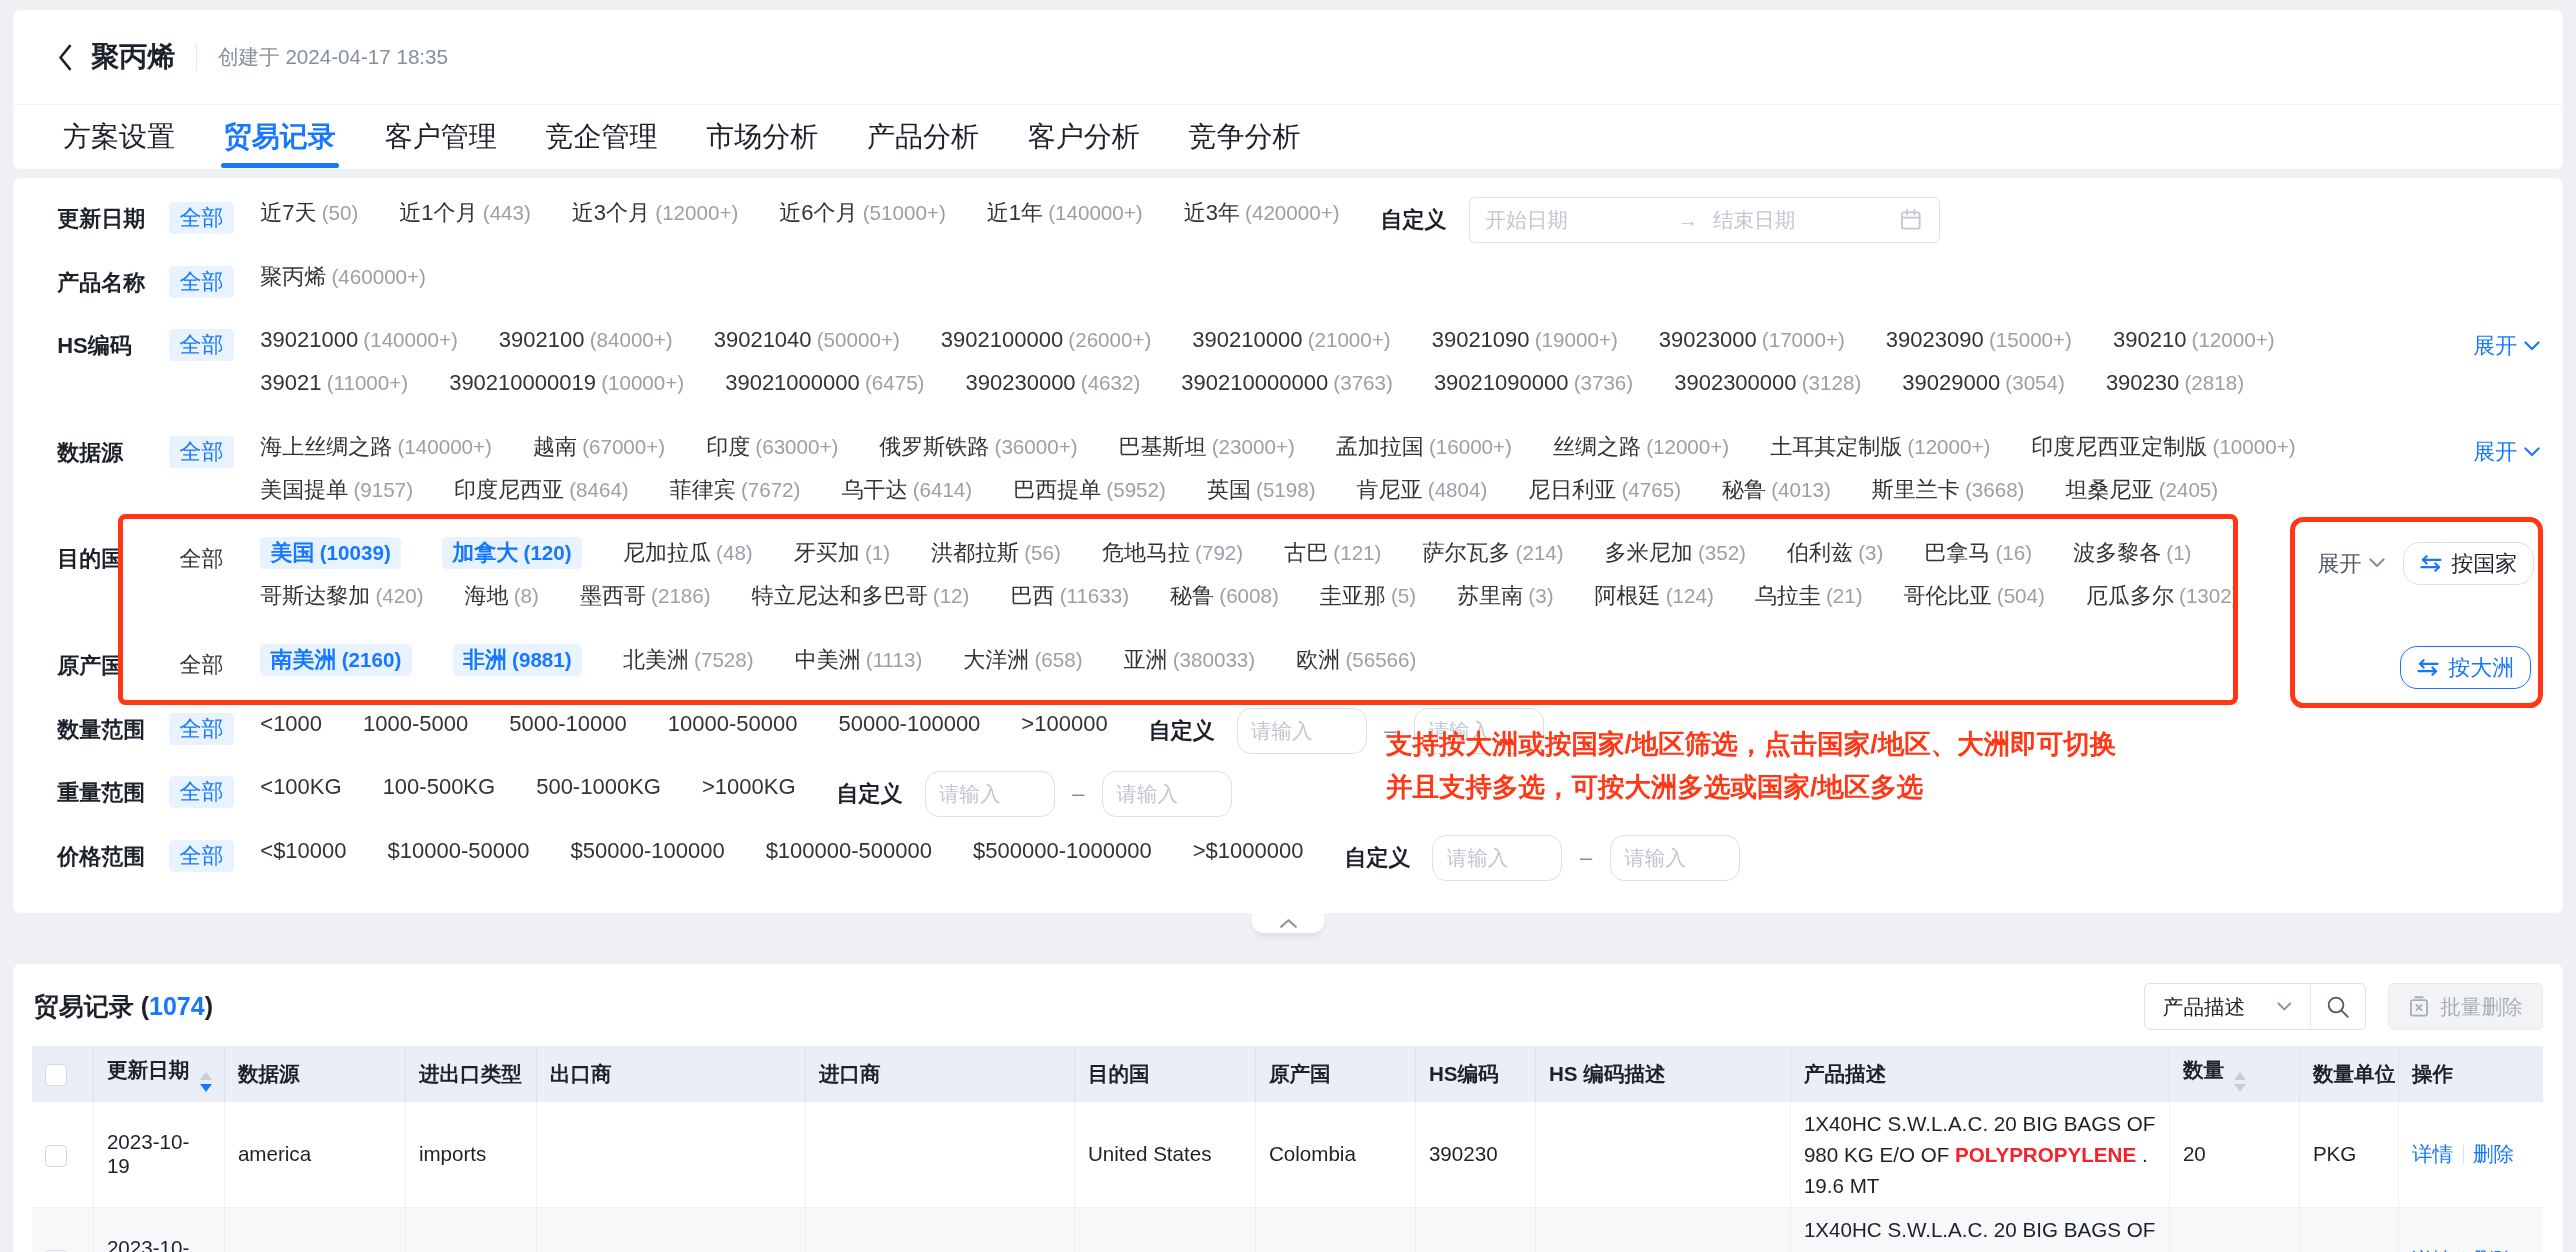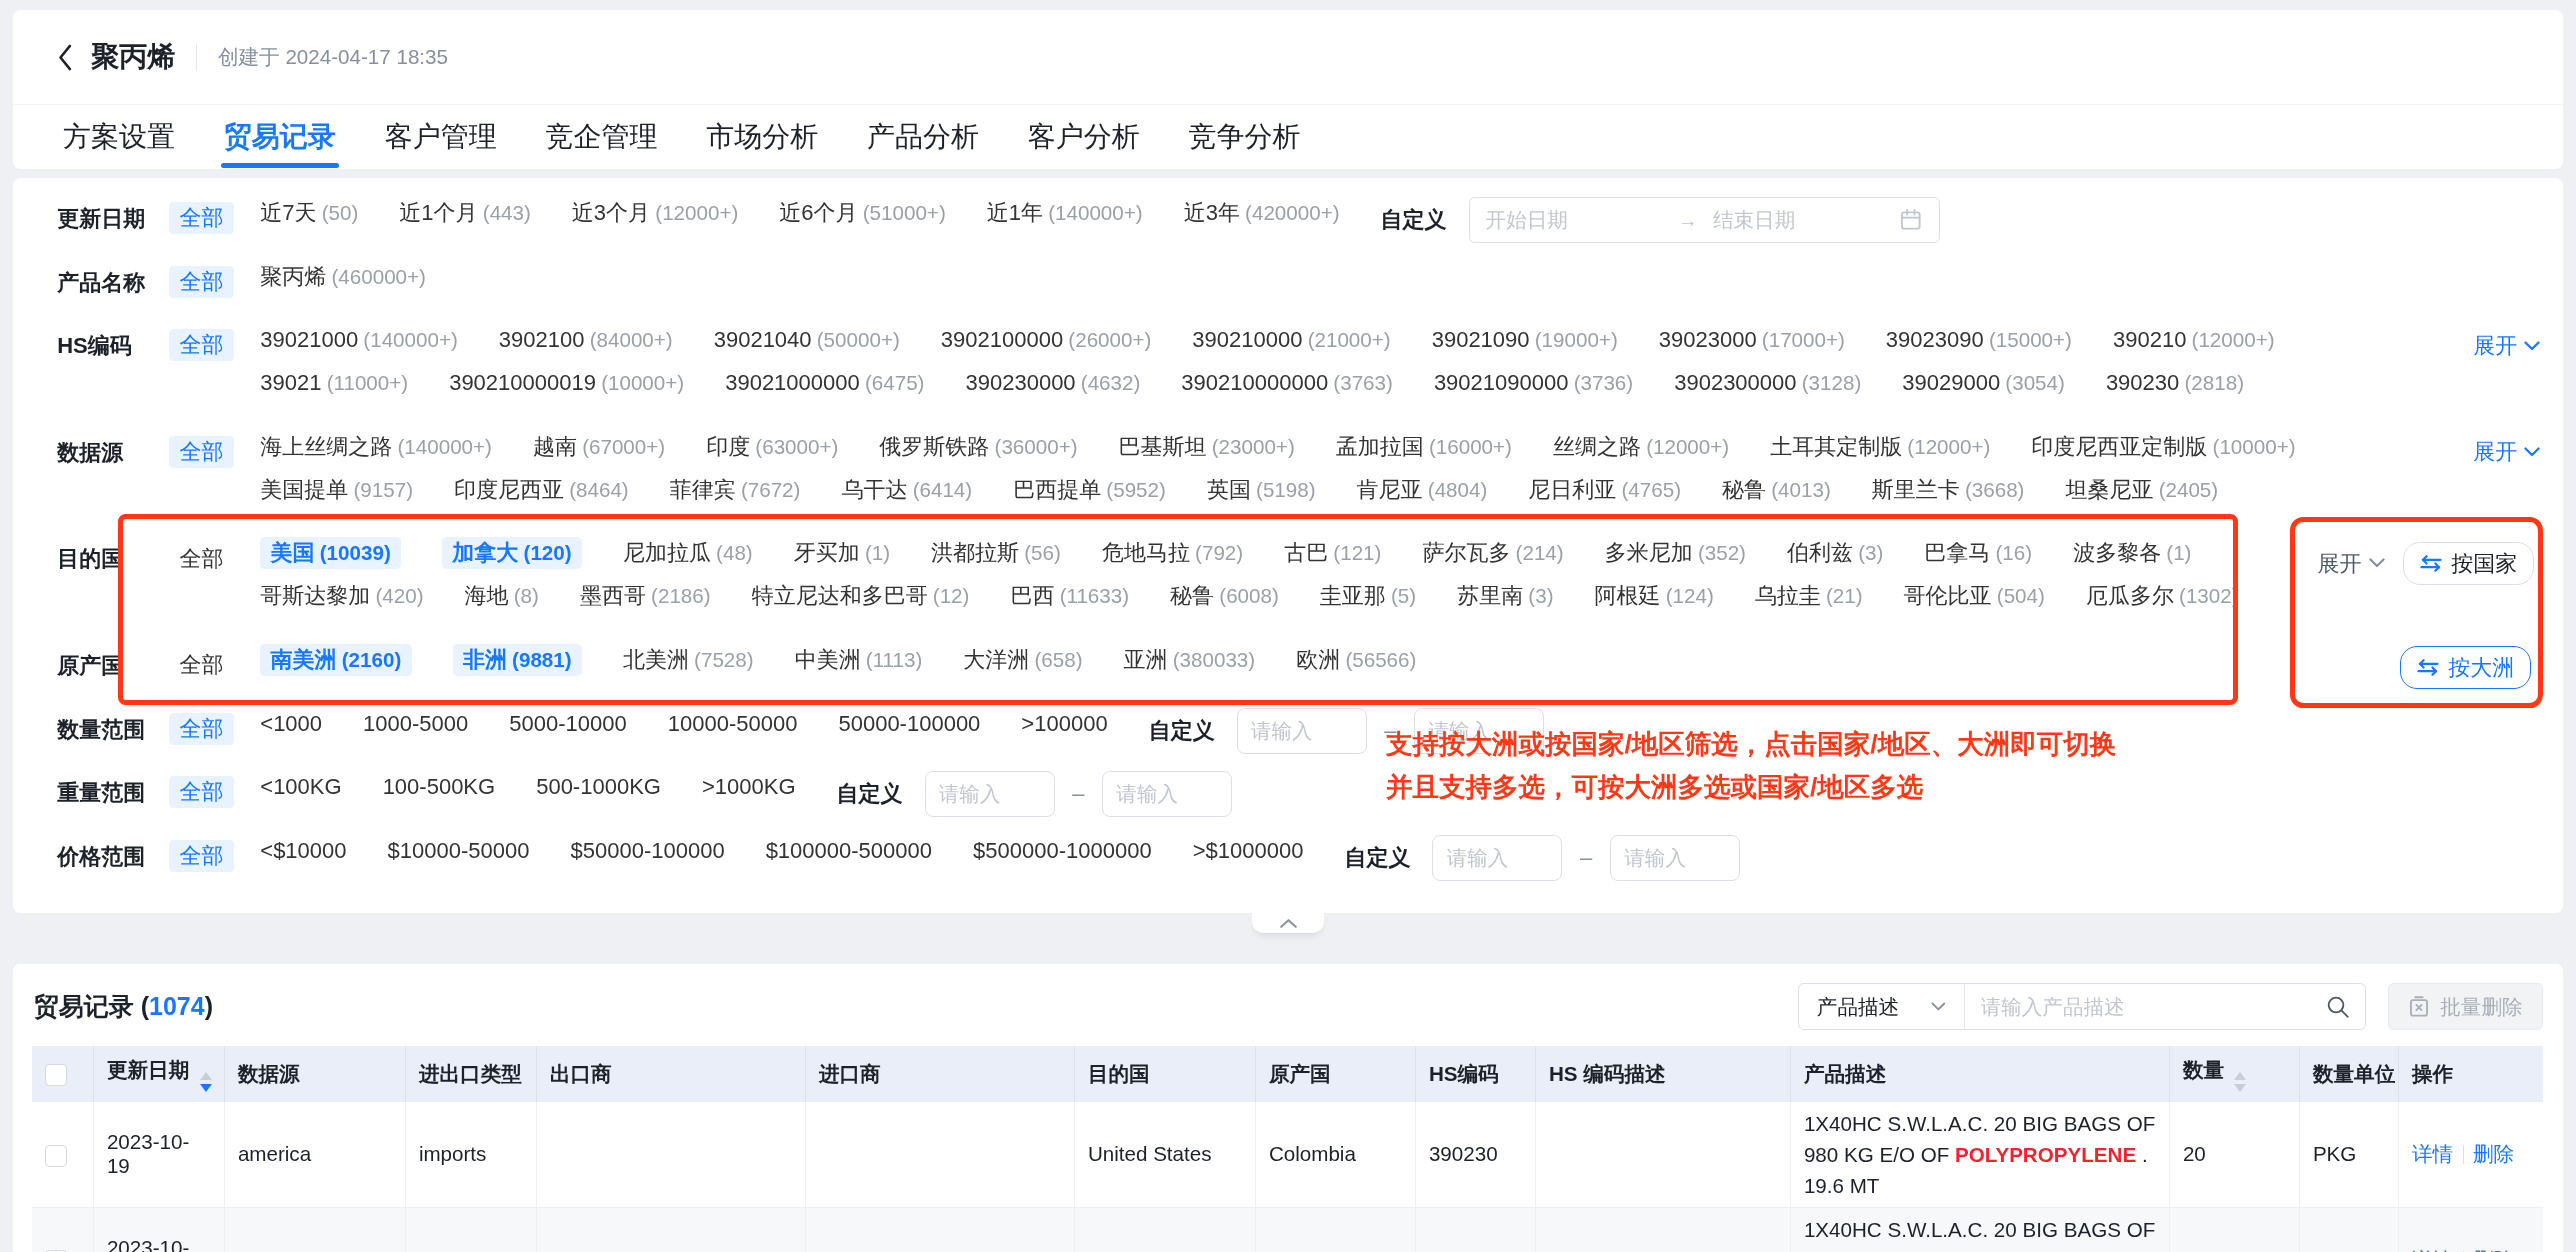--- a/index.html
+++ b/index.html
@@ -31,21 +31,21 @@
   .f-all.on { background:var(--chip); color:var(--accent); }
   .f-lines { flex:1; min-width:0; }
   .f-line { display:flex; align-items:flex-start; height:43px; gap:41px; }
   .f-item { display:inline-flex; align-items:center; gap:5.2px; font-size:22px; color:#333; line-height:32px; white-space:nowrap; cursor:pointer; }
   .f-item .c { font-size:20.6px; color:#9AA0A6; }
   .f-item.sel { background:var(--chip); border-radius:4.4px; padding:0 10.3px; height:32px; }
   .f-item.sel .t, .f-item.sel .c { color:var(--accent);font-weight:bold; }
   .f-customwrap { display:flex; align-items:center; gap:22px; }
   .f-custom { font-size:22px; font-weight:600; color:#1D2129; white-space:nowrap; cursor:pointer; }
   .f-range { display:flex; align-items:center; gap:17.7px; }
-  .f-input { width:130px; height:46px; border:1.5px solid #DCDFE5; border-radius:8px; font-size:20.6px; padding:0 13.2px; font-family:inherit; color:#0f766e; background:#fff; }
+  .f-input { width:130px; height:46px; border:1.5px solid #DCDFE5; border-radius:14px; font-size:20.6px; padding:0 13.2px; font-family:inherit; color:#0f766e; background:#fff; }
   .f-input::placeholder { color:#C1C6CF; }
   .f-dash { color:#86909C; font-size:22px; }
   .f-daterange { display:flex; align-items:center; width:471px; height:46px; border:1.5px solid #DCDFE5; border-radius:5.9px; padding:0 16px; gap:8.8px; cursor:pointer; background:#fff; }
   .f-daterange .ph { font-size:20.6px; color:#C1C6CF; flex:1; white-space:nowrap; }
   .f-daterange .arr { font-size:20.6px; color:#C1C6CF; padding:0 5.9px; }
   .f-expand { position:absolute; right:-20.6px; top:6.6px; display:flex; align-items:center; gap:6.6px; font-size:22px; color:var(--accent); cursor:pointer; }
   .sc1 { position:absolute; top:364px; right:29px; display:flex; align-items:center; gap:17.7px; }
   .sc2 { position:absolute; top:468px; right:32px; }
   .sc-expand { display:flex; align-items:center; gap:7.4px; font-size:22px; color:#4E5969; cursor:pointer; }
   .btn-toggle { display:flex; align-items:center; gap:9.6px; height:43px; padding:0 16px; border:1.5px solid #DCDFE5; border-radius:17px; background:#fff; font-size:22px; color:#1D2129; cursor:pointer; white-space:nowrap; }
@@ -663,21 +663,20 @@
     <div class="tc-controls">
       <div class="search-combo">
         <span class="sc-select">
           <span>产品描述</span>
           <span class="chev">
             <svg width="14.7" height="9.6" viewBox="0 0 20 13">
                 <polyline points="2,2 10,10 18,2" fill="none" stroke="#86909C" stroke-width="2.5" stroke-linecap="round" stroke-linejoin="round"></polyline>
               </svg>
           </span>
         </span>
-        <input class="sc-input" placeholder="请输入产品描述" style="">
         <span class="sc-search">
           <svg width="25" height="25" viewBox="0 0 34 34" fill="none" stroke="#4E5969" stroke-width="2.5">
               <circle cx="15" cy="15" r="10"></circle>
               <line x1="23" y1="23" x2="31" y2="31" stroke-linecap="round"></line>
             </svg>
         </span>
       </div>
       <span class="btn-batch">
         <svg width="22" height="23.6" viewBox="0 0 30 32" fill="none" stroke="#A9AEB8" stroke-width="2.5" stroke-linecap="round" stroke-linejoin="round">
             <rect x="4" y="7" width="22" height="21" rx="3"></rect>

